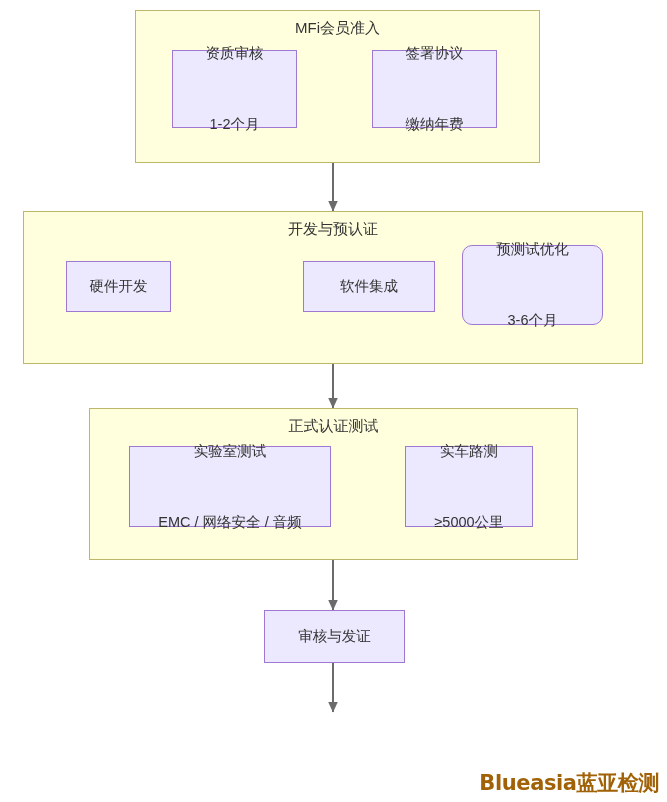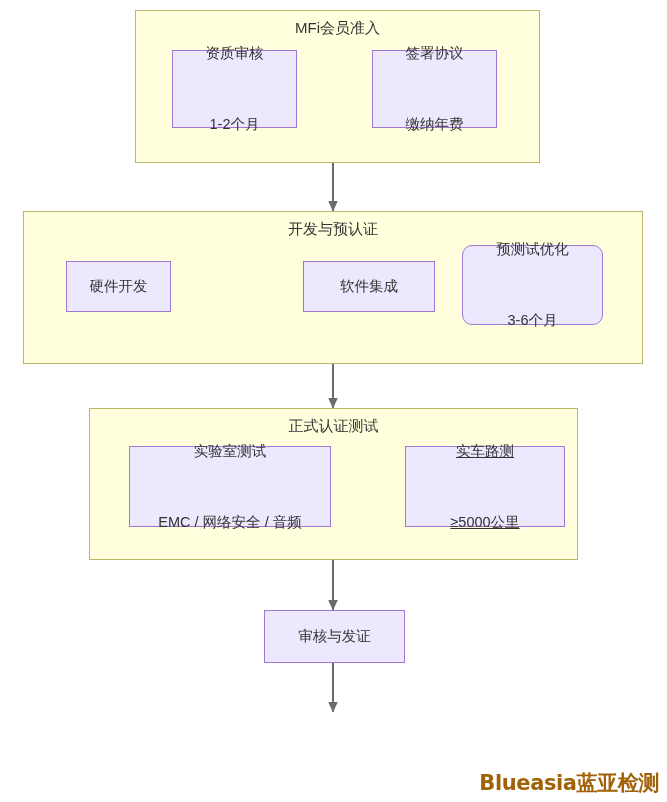--- a/index.html
+++ b/index.html
@@ -140,21 +140,21 @@
     <span class="line2">3-6个月</span>
   </div>
 
   <div class="group" style="left:89px; top:408px; width:489px; height:152px;">
     <div class="group-title">正式认证测试</div>
   </div>
   <div class="node" style="left:129px; top:446px; width:202px; height:81px;">
     <span>实验室测试</span>
     <span class="line2">EMC / 网络安全 / 音频</span>
   </div>
-  <div class="node" style="left:405px; top:446px; width:160px; height:81px;text-decoration:underline;">
+  <div class="node" style="left:405px; top:446px; width:128px; height:81px;">
     <span>实车路测</span>
     <span class="line2">≥5000公里</span>
   </div>
 
   <div class="node" style="left:264px; top:610px; width:141px; height:53px;">
     <span>审核与发证</span>
   </div>
 
   <div id="watermark">Blueasia蓝亚检测</div>
 

